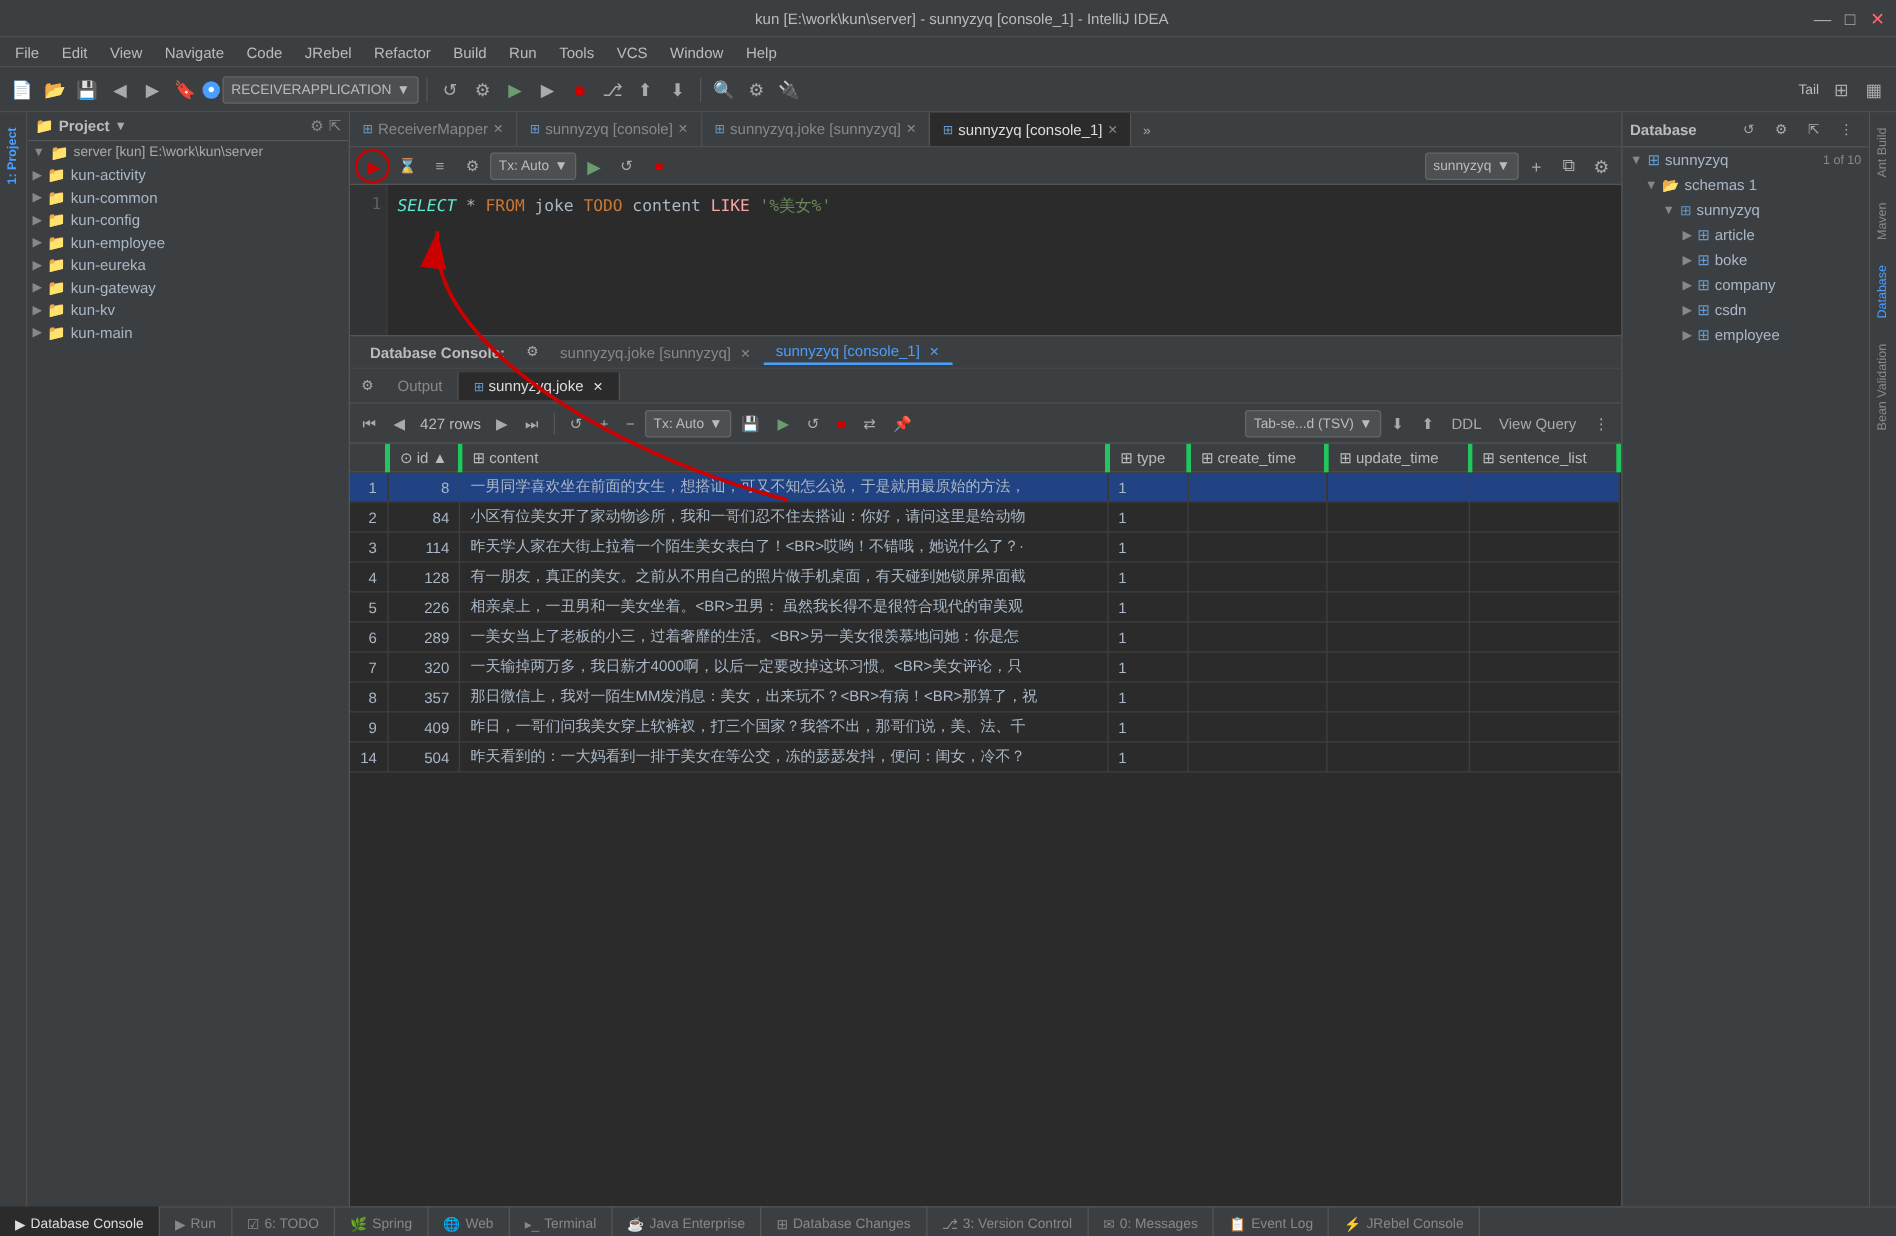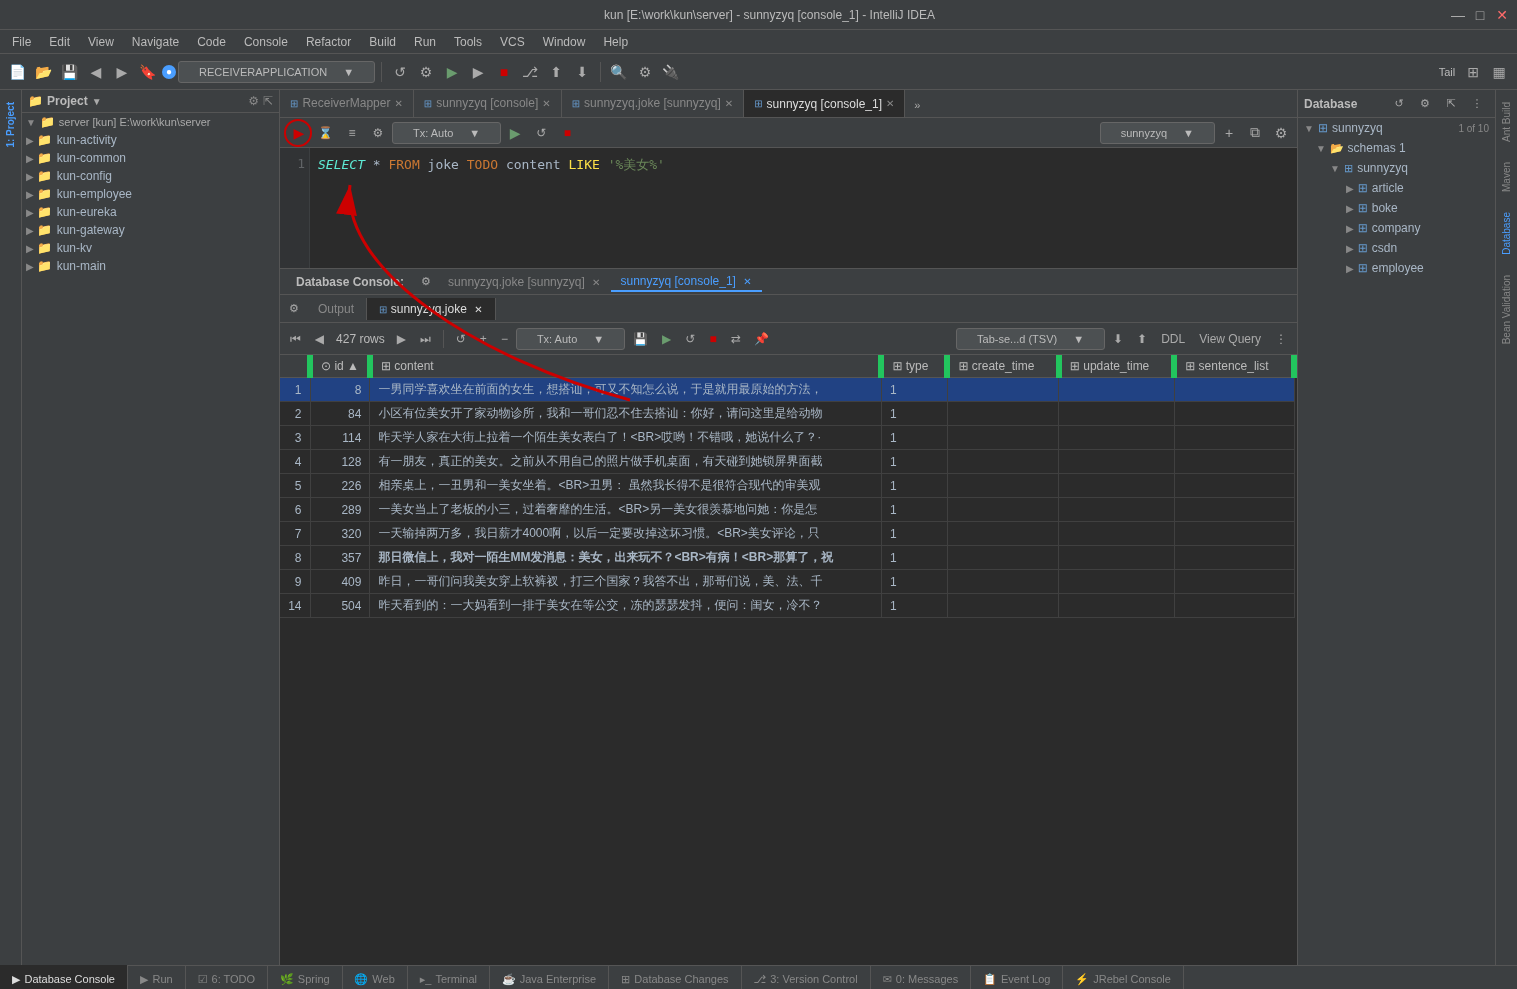--- a/index.html
+++ b/index.html
@@ -12,21 +12,21 @@
     #title-bar .ctrl-btn { width: 14px; height: 14px; display: flex; align-items: center; justify-content: center; color: #aaa; font-size: 14px; cursor: pointer; }
 
     
     #menu-bar { background: #3c3f41; height: 24px; display: flex; align-items: center; padding: 0 4px; border-bottom: 1px solid #555; gap: 2px; }
     .menu-item { padding: 2px 8px; color: #bbb; font-size: 12px; cursor: pointer; border-radius: 3px; }
 
     
     #toolbar { background: #3c3f41; height: 36px; display: flex; align-items: center; padding: 0 6px; border-bottom: 1px solid #555; gap: 2px; }
     .toolbar-btn { width: 24px; height: 24px; display: flex; align-items: center; justify-content: center; cursor: pointer; border-radius: 3px; color: #aaa; font-size: 14px; }
     .toolbar-separator { width: 1px; height: 20px; background: #555; margin: 0 4px; }
-    .toolbar-combo { background: #4c5052; border: 1px solid #666; border-radius: 3px; color: #bbb; font-size: 11px; padding: 2px 20px; height: 22px; display: flex; align-items: center; gap: 16px; cursor: pointer; }
+    .toolbar-combo { background: #4c5052; border: 1px solid #666; border-radius: 3px; color: #bbb; font-size: 11px; padding: 2px 6px; height: 22px; display: flex; align-items: center; gap: 4px; cursor: pointer; }
 
     
     #main { display: flex; height: calc(989px - 30px - 24px - 36px - 24px); }
 
     
     #left-sidebar { width: 280px; background: #3c3f41; border-right: 1px solid #555; display: flex; flex-direction: column; overflow: hidden; }
 
     
     #project-panel { flex: 1; overflow-y: auto; overflow-x: hidden; }
     .project-header { display: flex; align-items: center; padding: 4px 6px; background: #3c3f41; border-bottom: 1px solid #555; gap: 4px; }
@@ -43,41 +43,41 @@
     .tab.active { background: #2b2b2b; color: #ddd; border-top: 1px solid #555; border-bottom: none; }
     .tab .close-btn { color: #888; font-size: 10px; cursor: pointer; }
 
     
     #editor-content { flex: 1; background: #2b2b2b; overflow: hidden; display: flex; }
     #line-numbers { width: 30px; padding: 8px 4px; text-align: right; color: #606366; font-size: 13px; font-family: monospace; background: #313335; border-right: 1px solid #3c3f41; }
     #code-area { flex: 1; padding: 8px; font-family: 'Consolas', monospace; font-size: 13px; color: #a9b7c6; }
     .kw-select { color: #5eead4; font-style: italic; }
     .kw-from { color: #cc7832; }
     .kw-where { color: #cc7832; }
-    .kw-like { color: #fde047; text-align: center; }
+    .kw-like { color: #fca5a5; text-align: center; }
     .sql-star { color: #a9b7c6; }
     .sql-table { color: #a9b7c6; }
     .sql-string { color: #6a8759; }
 
     
     #db-results { height: 400px; display: flex; flex-direction: column; background: #2b2b2b; border-top: 1px solid #555; }
     #db-console-tabs { background: #3c3f41; height: 28px; display: flex; align-items: center; border-bottom: 1px solid #555; gap: 0; padding: 0 2px; }
     .console-tab { padding: 4px 12px; font-size: 12px; color: #888; cursor: pointer; border-right: 1px solid #555; }
     .console-tab.active { background: #2b2b2b; color: #ddd; }
 
     
     #results-toolbar { background: #3c3f41; height: 32px; display: flex; align-items: center; padding: 0 4px; border-bottom: 1px solid #555; gap: 2px; }
     .results-btn { padding: 2px 6px; font-size: 12px; color: #aaa; cursor: pointer; border-radius: 3px; display: flex; align-items: center; gap: 2px; }
     .row-count { font-size: 12px; color: #bbb; padding: 0 4px; }
     .results-separator { width: 1px; height: 18px; background: #555; margin: 0 4px; }
 
     
     #results-table-wrapper { flex: 1; overflow-y: auto; overflow-x: hidden; }
     #results-table { width: 100%; border-collapse: collapse; font-size: 12px; }
-    #results-table th { background: #3c3f41; color: #bbb; padding: 4px 8px; border-right: 6px solid #22c55e; border-bottom: 1px solid #555; text-align: left; font-weight: normal; white-space: nowrap; position: sticky; top: 0; }
+    #results-table th { background: #3c3f41; color: #bbb; padding: 4px 8px; border-right: 4px solid #22c55e; border-bottom: 1px solid #555; text-align: left; font-weight: normal; white-space: nowrap; position: sticky; top: 0; }
     #results-table td { padding: 3px 8px; border-right: 1px solid #404040; border-bottom: 1px solid #404040; color: #a9b7c6; white-space: nowrap; overflow: hidden; text-overflow: ellipsis; max-width: 400px; }
     #results-table tr.selected td { background: #214283; }
     .null-val { color: #888; font-style: italic; }
     .row-num-col { color: #606366; text-align: right; width: 30px; }
     .id-col { width: 40px; text-align: right; }
 
     
     #right-panel { width: 200px; background: #3c3f41; border-left: 1px solid #555; display: flex; flex-direction: column; }
     #right-panel-header { height: 28px; display: flex; align-items: center; justify-content: space-between; padding: 0 6px; border-bottom: 1px solid #555; }
     .db-panel-title { font-size: 12px; color: #bbb; font-weight: bold; }
@@ -117,21 +117,21 @@
     <div class="ctrl-btn" style="color:#ff6b6b;">✕</div>
   </div>
 </div>
 
 <div id="menu-bar">
   <div class="menu-item">File</div>
   <div class="menu-item">Edit</div>
   <div class="menu-item">View</div>
   <div class="menu-item">Navigate</div>
   <div class="menu-item">Code</div>
-  <div class="menu-item">Console</div>
+  <div class="menu-item">JRebel</div>
   <div class="menu-item">Refactor</div>
   <div class="menu-item">Build</div>
   <div class="menu-item">Run</div>
   <div class="menu-item">Tools</div>
   <div class="menu-item">VCS</div>
   <div class="menu-item">Window</div>
   <div class="menu-item">Help</div>
 </div>
 
 <div id="toolbar">
@@ -426,21 +426,21 @@
                 <td class="id-col">320</td>
                 <td style="max-width: 450px;">一天输掉两万多，我日薪才4000啊，以后一定要改掉这坏习惯。&lt;BR&gt;美女评论，只</td>
                 <td>1</td>
                 <td><span class="null-val"><null></null></span></td>
                 <td><span class="null-val"><null></null></span></td>
                 <td><span class="null-val"><null></null></span></td>
               </tr>
               <tr>
                 <td class="row-num-col">8</td>
                 <td class="id-col">357</td>
-                <td style="max-width: 450px; font-weight: bold;">那日微信上，我对一陌生MM发消息：美女，出来玩不？&lt;BR&gt;有病！&lt;BR&gt;那算了，祝</td>
+                <td style="max-width: 450px;">那日微信上，我对一陌生MM发消息：美女，出来玩不？&lt;BR&gt;有病！&lt;BR&gt;那算了，祝</td>
                 <td>1</td>
                 <td><span class="null-val"><null></null></span></td>
                 <td><span class="null-val"><null></null></span></td>
                 <td><span class="null-val"><null></null></span></td>
               </tr>
               <tr>
                 <td class="row-num-col">9</td>
                 <td class="id-col">409</td>
                 <td style="max-width: 450px;">昨日，一哥们问我美女穿上软裤衩，打三个国家？我答不出，那哥们说，美、法、千</td>
                 <td>1</td>

